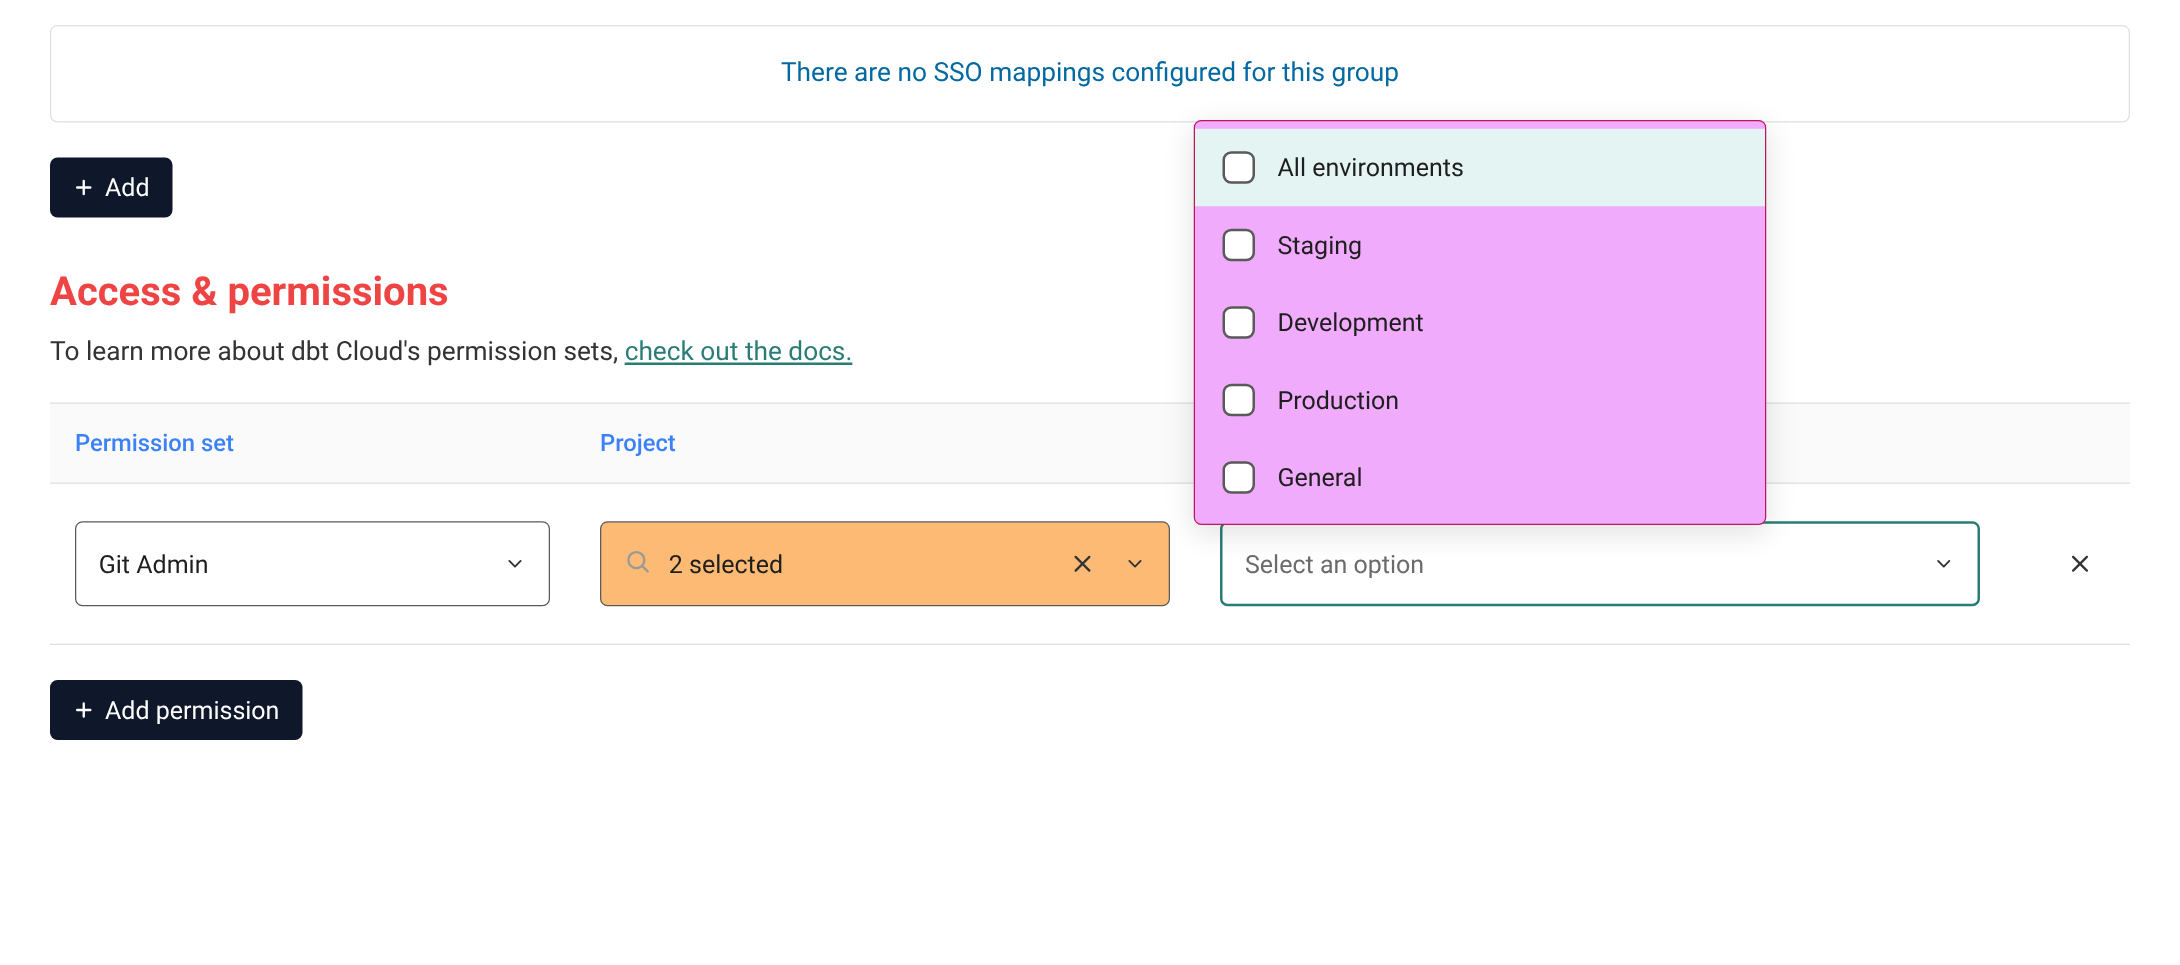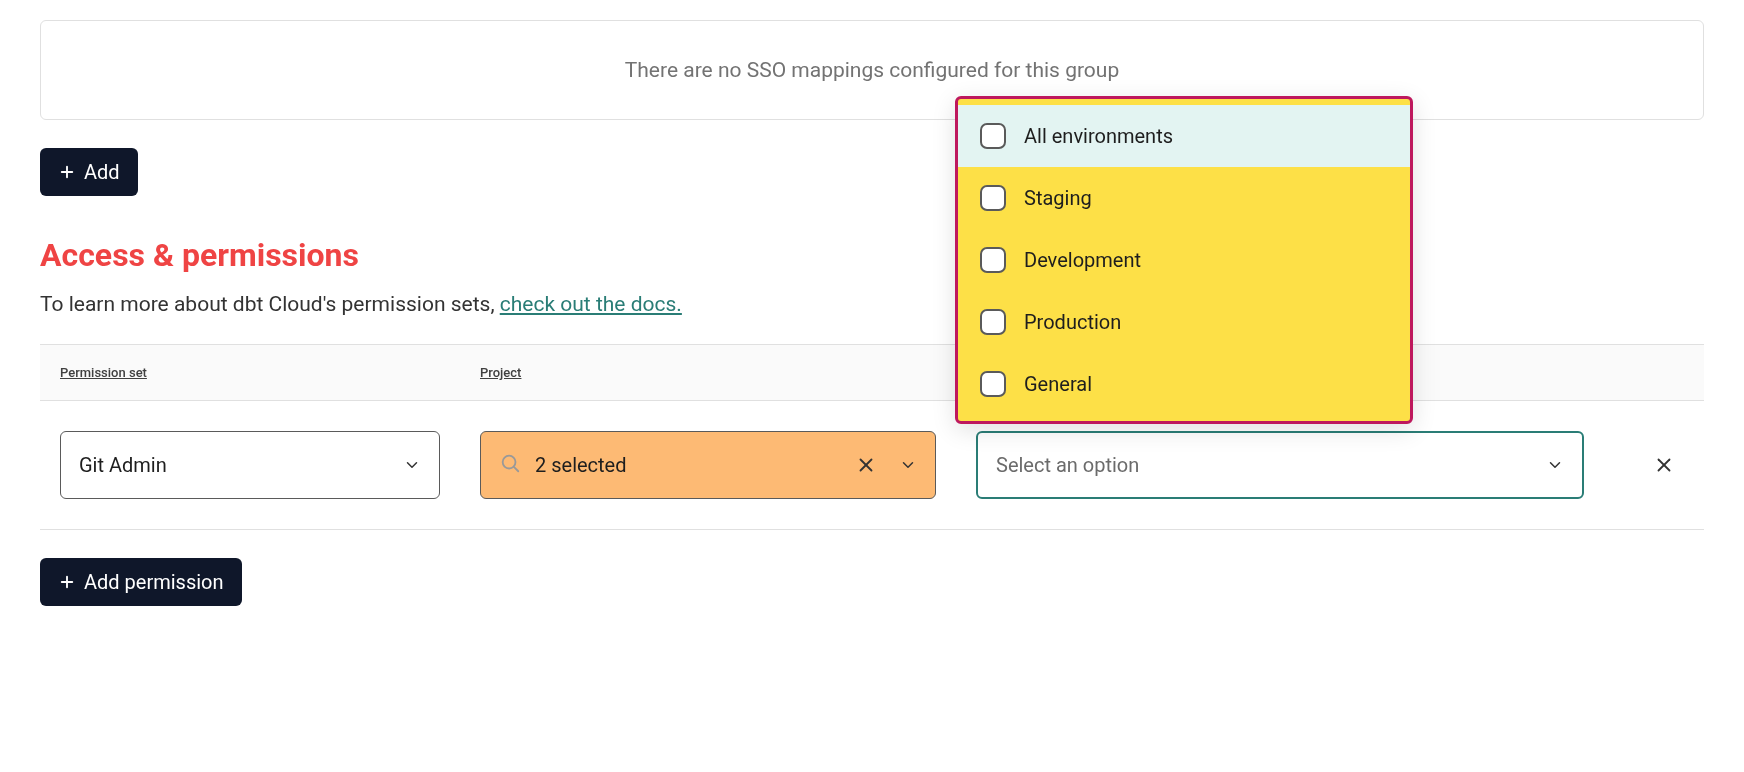--- a/index.html
+++ b/index.html
@@ -11,24 +11,24 @@
     body {
       background: #fff;
       padding: 20px 40px;
       color: #1e1e1e;
       position: relative;
     }
     .sso-banner {
       border: 1px solid #e0e0e0;
       border-radius: 6px;
       background: #fff;
-      padding: 37px 20px;
+      padding: 26px 20px;
       text-align: center;
       font-size: 21px;
-      color: #737373;
+      color: #0369a1;
       margin-bottom: 28px;
     }
     .btn {
       display: inline-flex;
       align-items: center;
       gap: 8px;
       background: #0f172a;
       color: #fff;
       border: none;
       border-radius: 6px;
@@ -61,24 +61,23 @@
       width: 100%;
     }
     .table-header {
       display: flex;
       background: #fafafa;
       border-top: 1px solid #e0e0e0;
       border-bottom: 1px solid #e0e0e0;
       padding: 20px 0 20px 20px;
     }
     .table-header .col {
-      font-size: 13px;
-      color: #404040;
+      font-size: 19px;
+      color: #3b82f6;
       font-weight: 500;
-      text-decoration: underline;
     }
     .col-permission { width: 420px; }
     .col-project { width: 496px; }
     .col-env { flex: 1; }
     .col-action { width: 80px; }
     .table-row {
       display: flex;
       align-items: center;
       padding: 30px 0 30px 20px;
       border-bottom: 1px solid #e0e0e0;
@@ -144,22 +143,22 @@
       justify-content: center;
     }
     .row-x svg {
       width: 22px;
       height: 22px;
       cursor: pointer;
       color: #333;
     }
     .dropdown {
       position: absolute;
-      background: #fde047;
-      border: 3px solid #be185d;
+      background: #f0abfc;
+      border: 1px solid #be185d;
       border-radius: 6px;
       box-shadow: 0 6px 24px rgba(0,0,0,0.12);
       width: 458px;
       z-index: 100;
       padding: 6px 0;
     }
     .dropdown-item {
       display: flex;
       align-items: center;
       gap: 18px;

